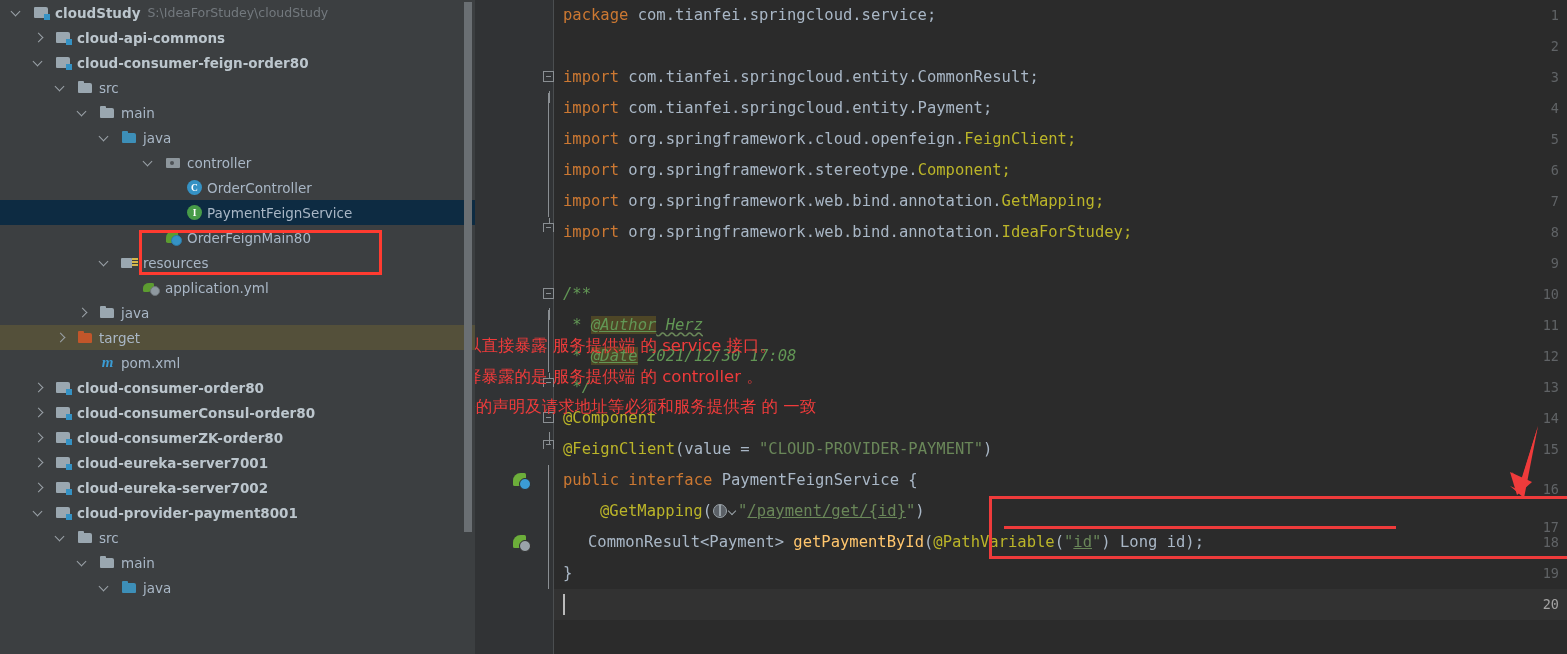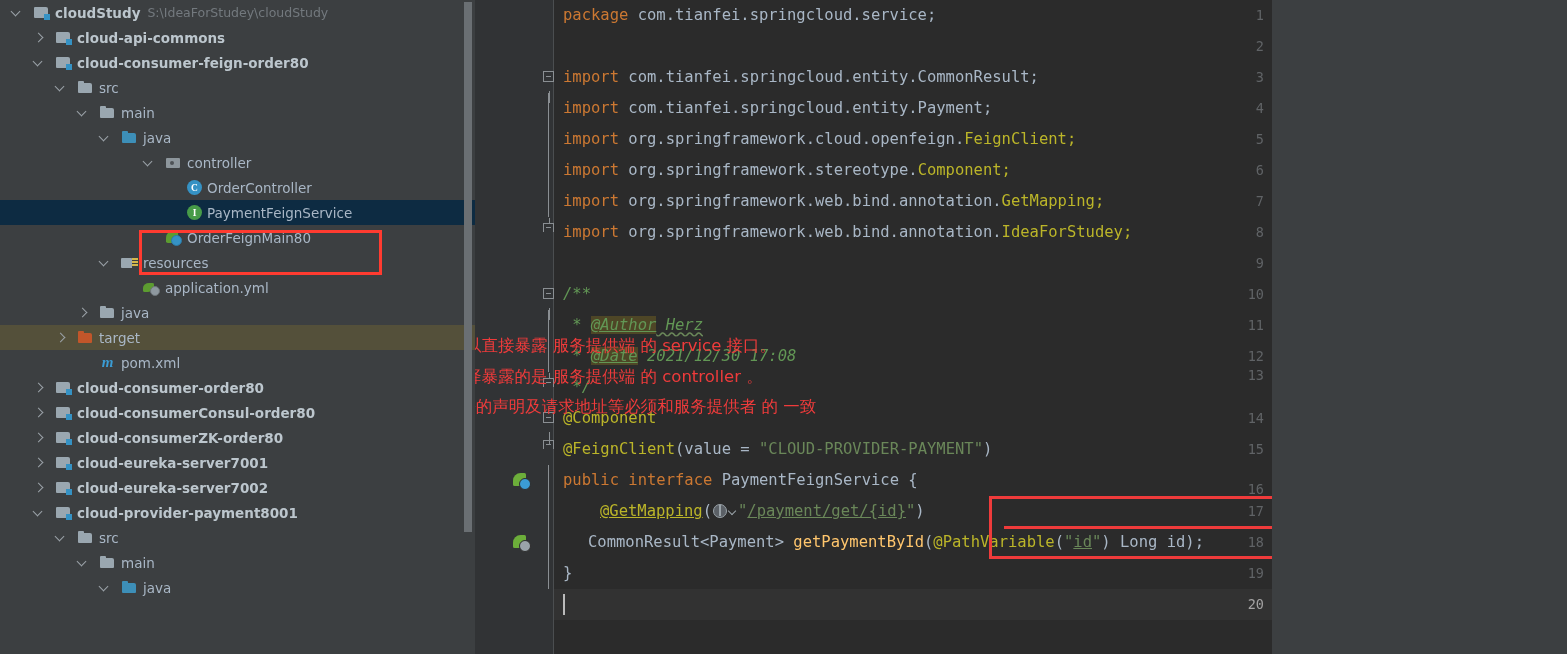--- a/index.html
+++ b/index.html
@@ -2,21 +2,21 @@
 <html><head>
 <meta charset="utf-8">
 <style>
   * { box-sizing: border-box; margin: 0; padding: 0; }
   html, body {
     width: 1567px; height: 654px;
     background: #3c3f41;
     font-family: "DejaVu Sans", sans-serif;
     overflow: hidden;
   }
-  #root { position: relative; width: 1272px; height: 654px; display: flex; }
+  #root { position: relative; width: 1567px; height: 654px; display: flex; }
 
   
   #tree-panel {
     position: relative;
     width: 475px; height: 654px;
     background: #3c3f41;
     overflow: hidden;
     flex: 0 0 475px;
   }
   .tree-row {
@@ -472,25 +472,25 @@
         <div class="lineno" style="top: 62px;">3</div>
         <div class="lineno" style="top: 93px;">4</div>
         <div class="lineno" style="top: 124px;">5</div>
         <div class="lineno" style="top: 155px;">6</div>
         <div class="lineno" style="top: 186px;">7</div>
         <div class="lineno" style="top: 217px;">8</div>
         <div class="lineno" style="top: 248px;">9</div>
         <div class="lineno" style="top: 279px;">10</div>
         <div class="lineno" style="top: 310px;">11</div>
         <div class="lineno" style="top: 341px;">12</div>
-        <div class="lineno" style="top: 360px;">13</div>
+        <div class="lineno" style="top: 372px;">13</div>
         <div class="lineno" style="top: 403px;">14</div>
         <div class="lineno" style="top: 434px;">15</div>
         <div class="lineno" style="top: 474px;">16</div>
-        <div class="lineno" style="top: 496px;">17</div>
+        <div class="lineno" style="top: 512px;">17</div>
         <div class="lineno" style="top: 527px;">18</div>
         <div class="lineno" style="top: 558px;">19</div>
         <div class="lineno current" style="top: 589px;">20</div>
         <div class="fold" style="top: 62px;">
           <div class="fold-box fold-top"></div>
         </div>
         <div class="fold" style="top: 217px;">
           <div class="fold-end"></div>
         </div>
         <div class="fold" style="top: 279px;">
@@ -552,21 +552,21 @@
 
       <div class="codeline" style="top:279px;"><span class="cm">/**</span></div>
       <div class="codeline" style="top:310px;"><span class="cm"> * </span><span class="doctag">@Author</span><span class="cm squig"> Herz</span></div>
       <div class="codeline" style="top:341px;"><span class="cm"> * </span><span class="doctag">@Date</span><span class="cm"> 2021/12/30 17:08</span></div>
       <div class="codeline" style="top:372px;"><span class="cm"> */</span></div>
 
       <div class="codeline" style="top:403px;"><span class="an">@Component</span></div>
       <div class="codeline" style="top:465px;"><span class="k">public</span><span class="id"> </span><span class="k">interface</span><span class="id"> PaymentFeignService {</span></div>
       <div class="codeline" style="top:434px;"><span class="an">@FeignClient</span><span class="pn">(</span><span class="id">value</span><span class="id"> = </span><span class="st">"CLOUD-PROVIDER-PAYMENT"</span><span class="pn">)</span></div>
 
-      <div class="codeline" style="top:496px; left:46px;"><span class="an" style="text-decoration:underline">@GetMapping</span><span class="pn">(</span><span class="globe"></span><span class="chev"></span><span class="st">"</span><span class="urlstr">/payment/get/{id}</span><span class="st">"</span><span class="pn">)</span></div>
+      <div class="codeline" style="top:496px; left:46px;"><span class="an" style="">@GetMapping</span><span class="pn">(</span><span class="globe"></span><span class="chev"></span><span class="st">"</span><span class="urlstr">/payment/get/{id}</span><span class="st">"</span><span class="pn">)</span></div>
 
       <div class="codeline" style="top:527px; left:34px;"><span class="id">CommonResult&lt;Payment&gt; </span><span class="mth">getPaymentById</span><span class="pn">(</span><span class="an">@PathVariable</span><span class="pn">(</span><span class="st">"</span><span class="idstr">id</span><span class="st">"</span><span class="pn">)</span><span class="id"> Long</span><span class="id"> id</span><span class="pn">);</span></div>
 
       <div class="codeline" style="top:558px;"><span class="id">}</span></div>
 
       <div id="caret" style="left:9px; top:594px;"></div>
     </div>
 
     <div class="note" style="left:-76px; top:335px;">这里也可以直接暴露 服务提供端 的 service 接口。</div>
     <div class="note" style="left:-76px; top:366px;">我这里选择暴露的是 服务提供端 的 controller 。</div>

